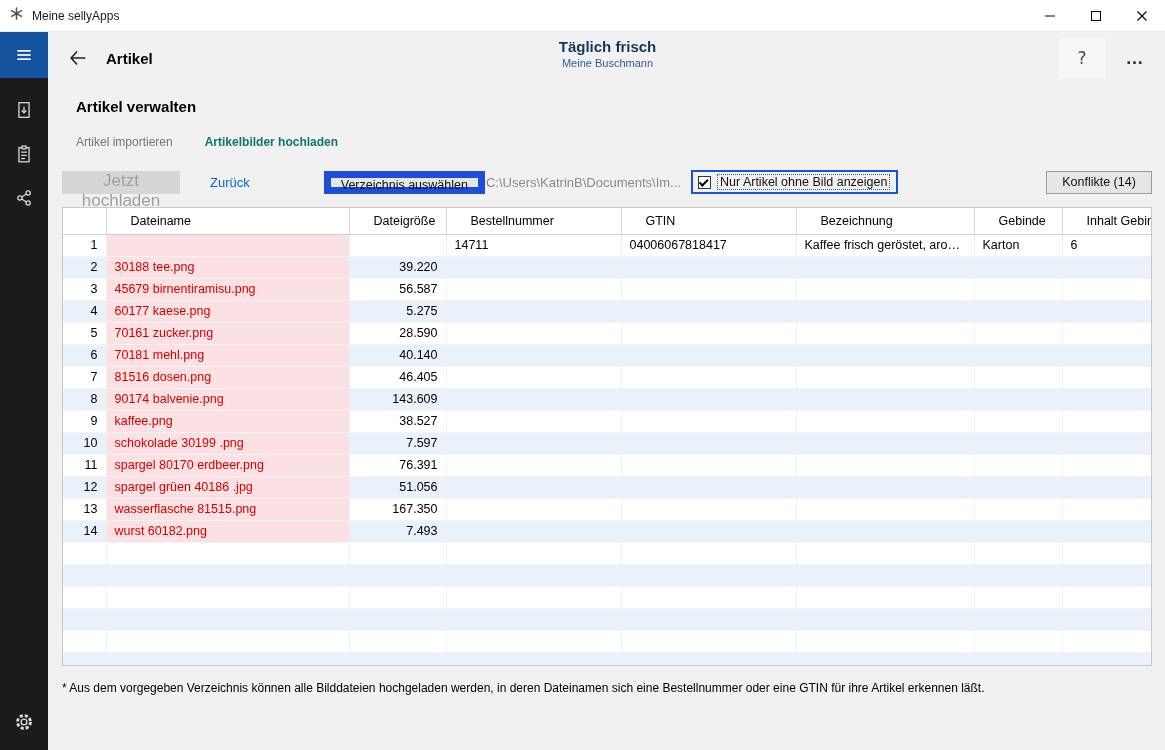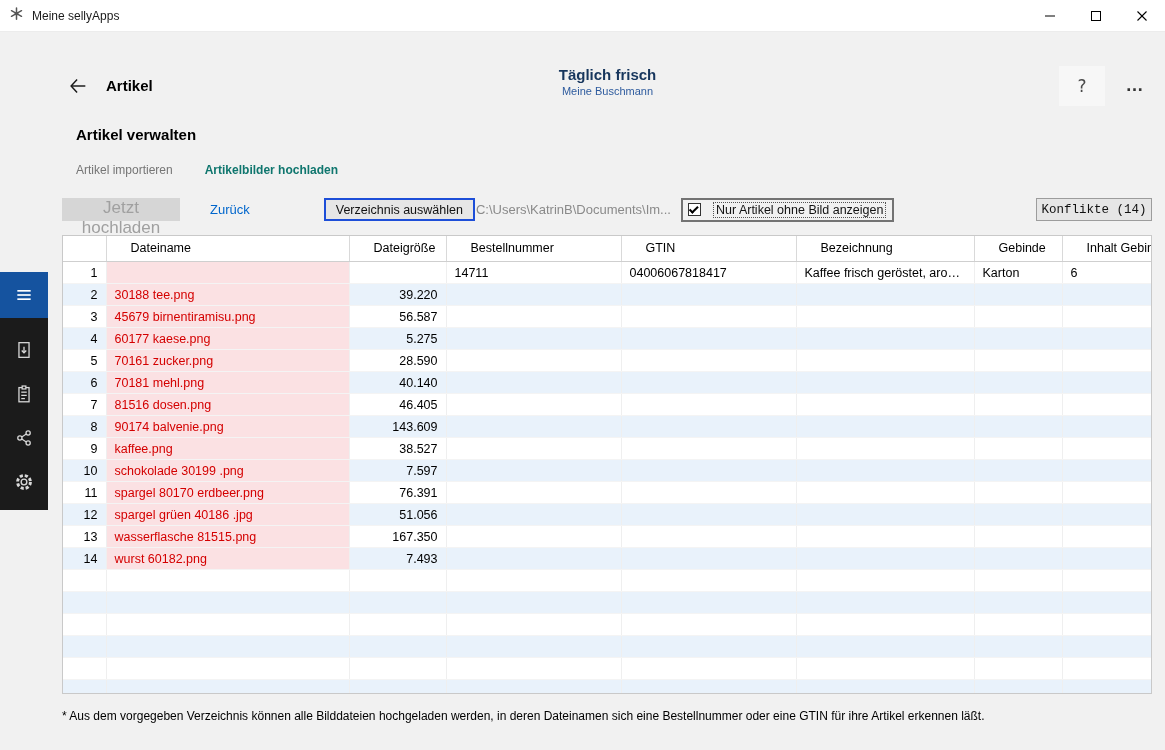--- a/index.html
+++ b/index.html
@@ -7,21 +7,21 @@
   body { font-family:"Liberation Sans","DejaVu Sans",sans-serif; background:#f1f1f1; color:#1a1a1a; }
 
   
   .titlebar { height:32px; background:#ffffff; display:flex; align-items:center; justify-content:space-between; border-bottom:1px solid #ececec; }
   .titlebar-left { display:flex; align-items:center; gap:8px; padding-left:9px; }
   .titlebar-title { font-size:12px; color:#1a1a1a; }
   .titlebar-controls { display:flex; height:100%; }
   .winbtn { width:46px; height:100%; background:transparent; border:none; display:flex; align-items:center; justify-content:center; cursor:pointer; }
 
   
-  .app { display:flex; height:718px;align-items:center; }
+  .app { display:flex; height:718px; }
 
   
   .sidebar { width:48px; background:#1b1b1b; display:flex; flex-direction:column; align-items:stretch; flex-shrink:0; }
   .nav-btn { width:48px; height:44px; border:none; background:transparent; display:flex; align-items:center; justify-content:center; cursor:pointer; }
   .nav-btn.hamburger { height:46px; background:#15539f; }
   .sidebar .spacer { flex:1; }
   .nav-btn svg { display:block; }
 
   
   .main { flex:1; display:flex; flex-direction:column; background:#f1f1f1; position:relative; }
@@ -39,27 +39,27 @@
   .section-heading { font-size:15px; font-weight:bold; color:#000; padding:14px 0 0 28px; }
 
   .tab-bar { display:flex; gap:32px; padding:20px 0 0 28px; }
   .tab { border:none; background:transparent; font-size:12px; color:#757575; cursor:pointer; padding:0; font-family:inherit; }
   .tab.active { color:#0f766e; font-weight:bold; }
 
   
   .toolbar { display:flex; align-items:center; padding:0 15px 0 14px; margin-top:20px; height:26px; }
   .btn-upload { width:118px; height:23px; border:none; background:#d6d6d6; color:#a0a0a0; font-size:17px; font-family:inherit; }
   .link-back { margin-left:30px; background:none; border:none; color:#0066cc; font-size:13px; cursor:pointer; font-family:inherit; }
-  .btn-dir { margin-left:74px; height:23px; padding:0 10px; background:#e6e6e6; border:2px solid #1d4ed8; font-size:12.5px; font-family:inherit; cursor:pointer; color:#111; }
+  .btn-dir { margin-left:74px; height:23px; padding:0 10px; background:#e6e6e6; border:7px solid #1d4ed8; font-size:12.5px; font-family:inherit; cursor:pointer; color:#111; }
   .dir-path { margin-left:1px; font-size:13px; color:#8a8a8a; white-space:nowrap; overflow:hidden; max-width:200px; }
-  .chk-wrap { margin-left:10px; display:inline-flex; align-items:center; gap:12px; border:2px solid #737373; padding:2px 6px 2px 5px; cursor:pointer; background:transparent; }
+  .chk-wrap { margin-left:10px; display:inline-flex; align-items:center; gap:6px; border:2px solid #1d4ed8; padding:2px 6px 2px 5px; cursor:pointer; background:transparent; }
   .checkbox { width:13px; height:13px; border:1px solid #333; background:#fff; display:inline-flex; align-items:center; justify-content:center; flex-shrink:0; }
   .checkbox.checked::after { content:""; width:7px; height:3px; border-left:2px solid #000; border-bottom:2px solid #000; transform:rotate(-45deg) translate(0,-1px); }
   .chk-label { font-size:12.5px; color:#111; border:1px dotted #555; padding:0 2px; }
-  .btn-conflicts { margin-left:auto; height:23px; width:116px; background:#e6e6e6; border:1px solid #9c9c9c; font-size:12.5px; font-family:Liberation Mono, monospace; cursor:pointer; color:#111; }
+  .btn-conflicts { margin-left:auto; height:23px; width:106px; background:#e6e6e6; border:1px solid #9c9c9c; font-size:12.5px; font-family:Liberation Sans, sans-serif; cursor:pointer; color:#111; }
 
   
   .table-card { margin:12px 15px 0 14px; background:#fff; border:1px solid #c9c9c9; height:459px; overflow:hidden; }
   table { border-collapse:collapse; table-layout:fixed; width:1088px; }
   th { background:#fff; font-weight:400; font-size:12.5px; text-align:left; padding:0 24px; height:26px; border-right:1px solid #d9d9d9; border-bottom:1px solid #cfcfcf; color:#000; white-space:nowrap; overflow:hidden; }
   th:last-child { border-right:none; }
   td { font-size:12.5px; padding:0 8px; height:22px; border-right:1px solid #efefef; border-bottom:1px solid #f4f4f4; white-space:nowrap; overflow:hidden; text-overflow:ellipsis; color:#000; }
   td:last-child { border-right:none; }
   tbody tr:nth-child(even) td { background:#e9f2fb; }
   td.conflict { background:#fbe1e3 !important; color:#d40000; }

